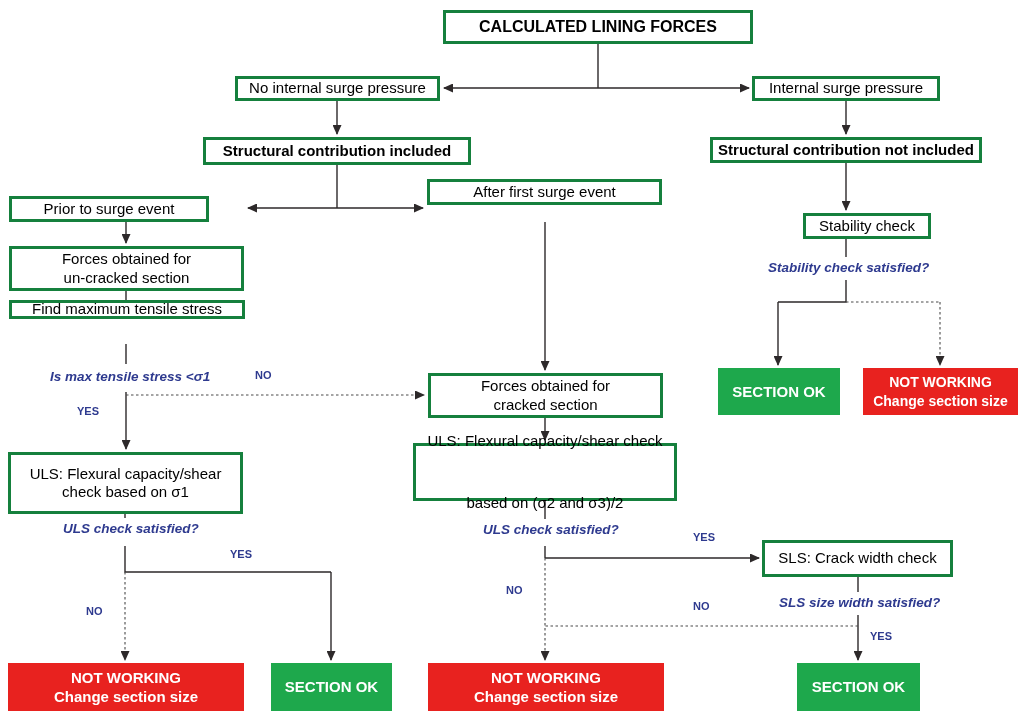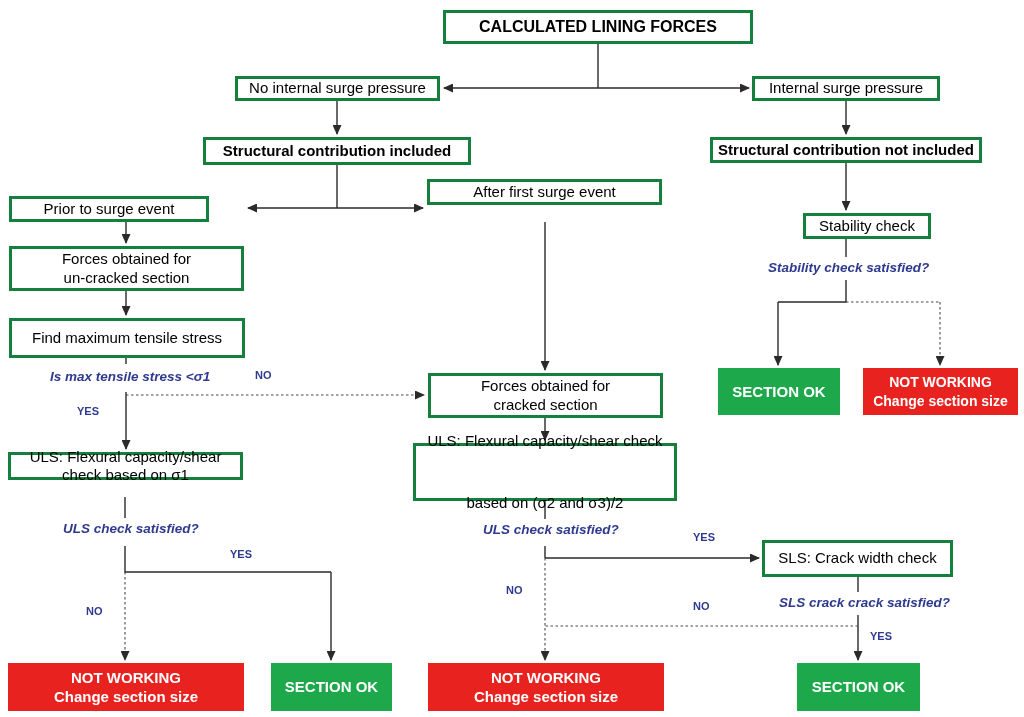--- a/index.html
+++ b/index.html
@@ -92,44 +92,44 @@
 
   <div class="box" style="left:427px;top:179px;width:235px;height:26px;">After first surge event</div>
 
   <div class="box" style="left:782px;top:213px;width:128px;height:26px;margin-left:21px;">Stability check</div>
 
   <div class="box" style="left:9px;top:246px;width:235px;height:45px;">
     <span class="ln">Forces obtained for</span>
     <span class="ln">un-cracked section</span>
   </div>
 
-  <div class="box" style="left:9px;top:318px;width:236px;height:40px;">Find maximum tensile stress</div>
+  <div class="box" style="left:9px;top:300px;width:236px;height:19px;">Find maximum tensile stress</div>
 
   <div class="box" style="left:428px;top:373px;width:235px;height:45px;">
     <span class="ln">Forces obtained for</span>
     <span class="ln">cracked section</span>
   </div>
 
-  <div class="box" style="left:8px;top:452px;width:235px;height:28px;">
+  <div class="box" style="left:8px;top:452px;width:235px;height:62px;">
     <span class="ln">ULS: Flexural capacity/shear</span>
     <span class="ln">check based on σ1</span>
   </div>
 
   <div class="box" style="left:413px;top:443px;width:264px;height:58px;gap:44px;">
     <span class="ln">ULS: Flexural capacity/shear check</span>
     <span class="ln">based on (σ2 and σ3)/2</span>
   </div>
 
   <div class="box" style="left:762px;top:540px;width:191px;height:37px;">SLS: Crack width check</div>
 
   <span class="q" style="left:768px;top:260px;">Stability check satisfied?</span>
   <span class="q" style="left:50px;top:369px;">Is max tensile stress &lt;σ1</span>
   <span class="q" style="left:63px;top:521px;">ULS check satisfied?</span>
   <span class="q" style="left:483px;top:522px;">ULS check satisfied?</span>
-  <span class="q" style="left:779px;top:595px;">SLS crack crack satisfied?</span>
+  <span class="q" style="left:779px;top:595px;">SLS size width satisfied?</span>
 
   <span class="yn" style="left:77px;top:405px;">YES</span>
   <span class="yn" style="left:255px;top:369px;">NO</span>
   <span class="yn" style="left:230px;top:548px;">YES</span>
   <span class="yn" style="left:86px;top:605px;">NO</span>
   <span class="yn" style="left:693px;top:531px;">YES</span>
   <span class="yn" style="left:506px;top:584px;">NO</span>
   <span class="yn" style="left:693px;top:600px;">NO</span>
   <span class="yn" style="left:870px;top:630px;">YES</span>
 

